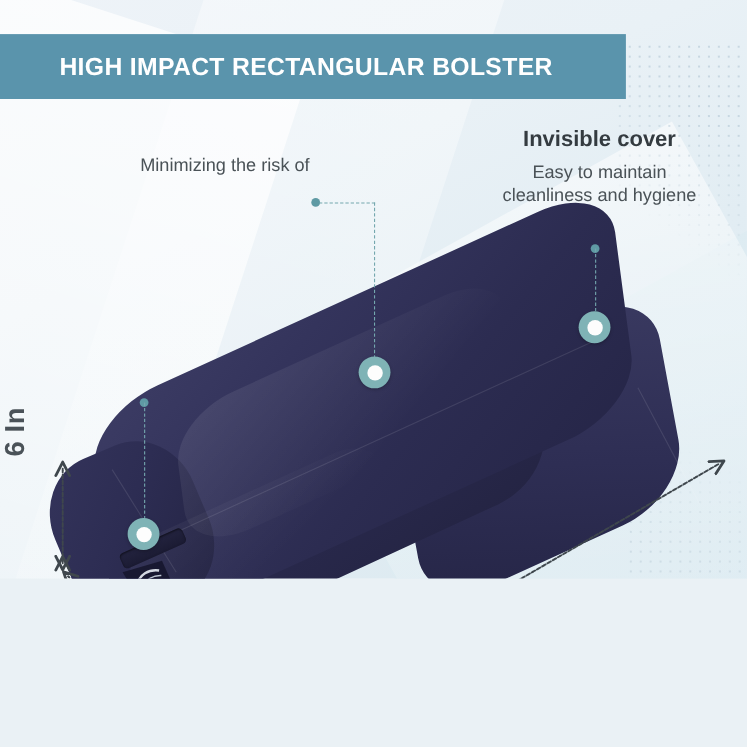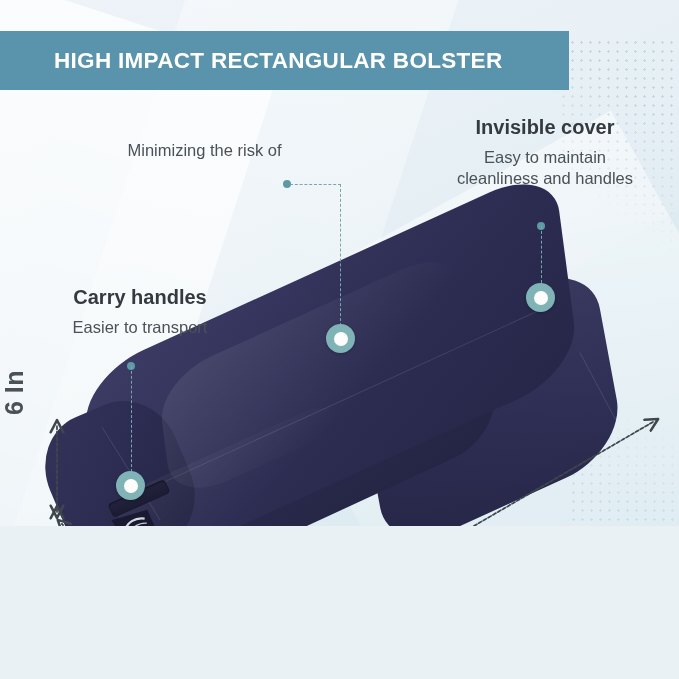--- a/index.html
+++ b/index.html
@@ -169,30 +169,24 @@
   <div class="callout" id="callout-zipper">
     <div class="c-sub">
       <span>Minimizing the risk of</span>
     </div>
   </div>
 
   <div class="callout" id="callout-cover">
     <div class="c-title">Invisible cover</div>
     <div class="c-sub">
       <span>Easy to maintain</span>
-      <span>cleanliness and handles</span>
+      <span>cleanliness and hygiene</span>
     </div>
   </div>
 
-  <div class="callout" id="callout-handles">
-    <div class="c-title">Carry handles</div>
-    <div class="c-sub">
-      <span>Easier to transport</span>
-    </div>
-  </div>
 
   <svg class="overlay">
     <defs>
       <marker id="ah" markerWidth="9" markerHeight="9" refX="4.5" refY="4.5" orient="auto">
         <path d="M0.8,0.8 L8,4.5 L0.8,8.2" fill="none" stroke="#3f474d" stroke-width="1.5" stroke-linecap="round" stroke-linejoin="round"></path>
       </marker>
       <marker id="ah2" markerWidth="9" markerHeight="9" refX="4.5" refY="4.5" orient="auto">
         <path d="M0.8,0.8 L8,4.5 L0.8,8.2" fill="none" stroke="#3f474d" stroke-width="1.5" stroke-linecap="round" stroke-linejoin="round"></path>
       </marker>
     </defs>

